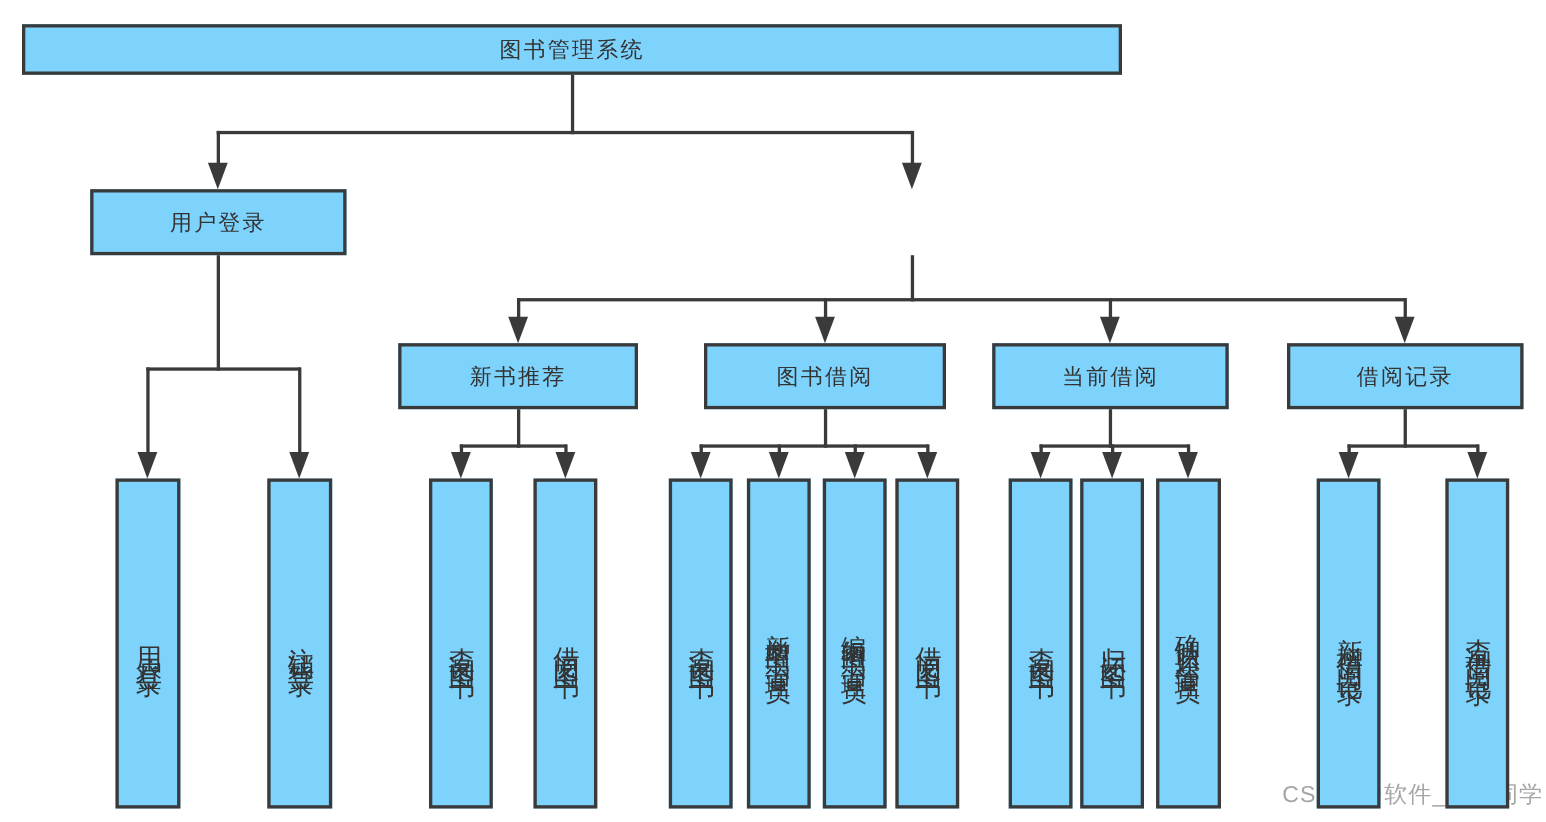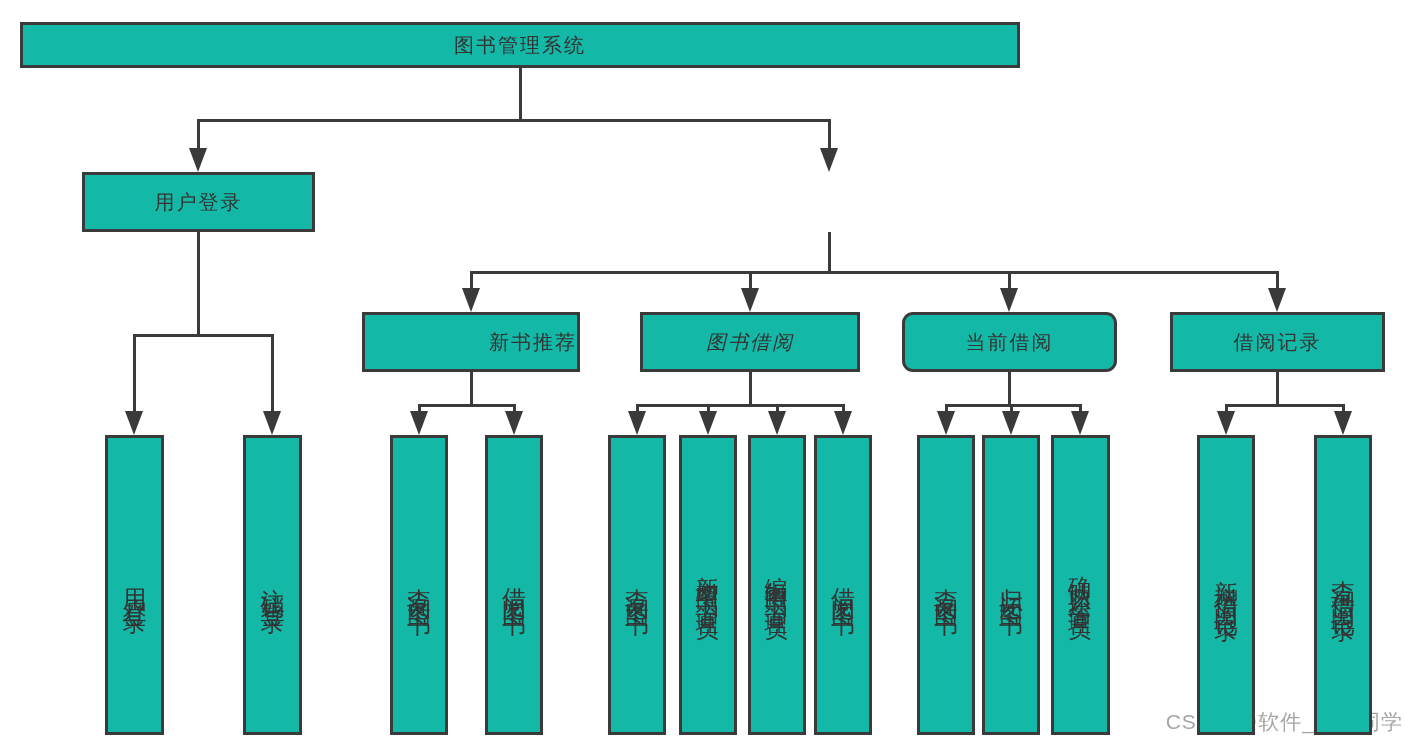--- a/index.html
+++ b/index.html
@@ -1,19 +1,19 @@
 <!DOCTYPE html>
 <html><head>
 <meta charset="utf-8">
 <style>
   html,body{margin:0;padding:0;background:#ffffff;}
   body{width:1405px;height:747px;font-family:"Liberation Sans","DejaVu Sans",sans-serif;}
   #stage{position:relative;width:1405px;height:747px;background:#ffffff;overflow:hidden;}
   .node{
-    position:absolute;box-sizing:border-box;background:#14b8a6;
+    position:absolute;box-sizing:border-box;background:#7dd3fc;
     border:3px solid #3a3a3a;
     display:flex;align-items:center;justify-content:center;
     color:#333333;
   }
   .node .lbl{font-size:20px;letter-spacing:2px;white-space:nowrap;}
   .node.vert .lbl{
     writing-mode:vertical-rl;text-orientation:mixed;
     font-size:24px;letter-spacing:8px;white-space:normal;
   }
   .node.vert .lbl.long{font-size:23px;letter-spacing:6px;}
@@ -32,27 +32,27 @@
 <body>
 
 <div id="stage">
   <div class="watermark">CSDN @软件_小贺同学</div>
 <div class="node" style="left: 20px; top: 22px; width: 1000px; height: 46px;">
       <span class="lbl">图书管理系统</span>
     </div>
     <div class="node" style="left: 82px; top: 172px; width: 233px; height: 60px;">
       <span class="lbl">用户登录</span>
     </div>
-    <div class="node" style="left: 362px; top: 312px; width: 218px; height: 60px; justify-content: flex-end;">
+    <div class="node" style="left: 362px; top: 312px; width: 218px; height: 60px;">
       <span class="lbl">新书推荐</span>
     </div>
-    <div class="node" style="left: 640px; top: 312px; width: 220px; height: 60px; font-style: italic;">
+    <div class="node" style="left: 640px; top: 312px; width: 220px; height: 60px;">
       <span class="lbl">图书借阅</span>
     </div>
-    <div class="node" style="left: 902px; top: 312px; width: 215px; height: 60px; border-radius: 11px;">
+    <div class="node" style="left: 902px; top: 312px; width: 215px; height: 60px;">
       <span class="lbl">当前借阅</span>
     </div>
     <div class="node" style="left: 1170px; top: 312px; width: 215px; height: 60px;">
       <span class="lbl">借阅记录</span>
     </div>
     <div class="node vert" style="left: 105px; top: 435px; width: 59px; height: 300px;">
       <span class="lbl">用户登录</span>
     </div>
     <div class="node vert" style="left: 243px; top: 435px; width: 59px; height: 300px;">
       <span class="lbl">注销登录</span>

